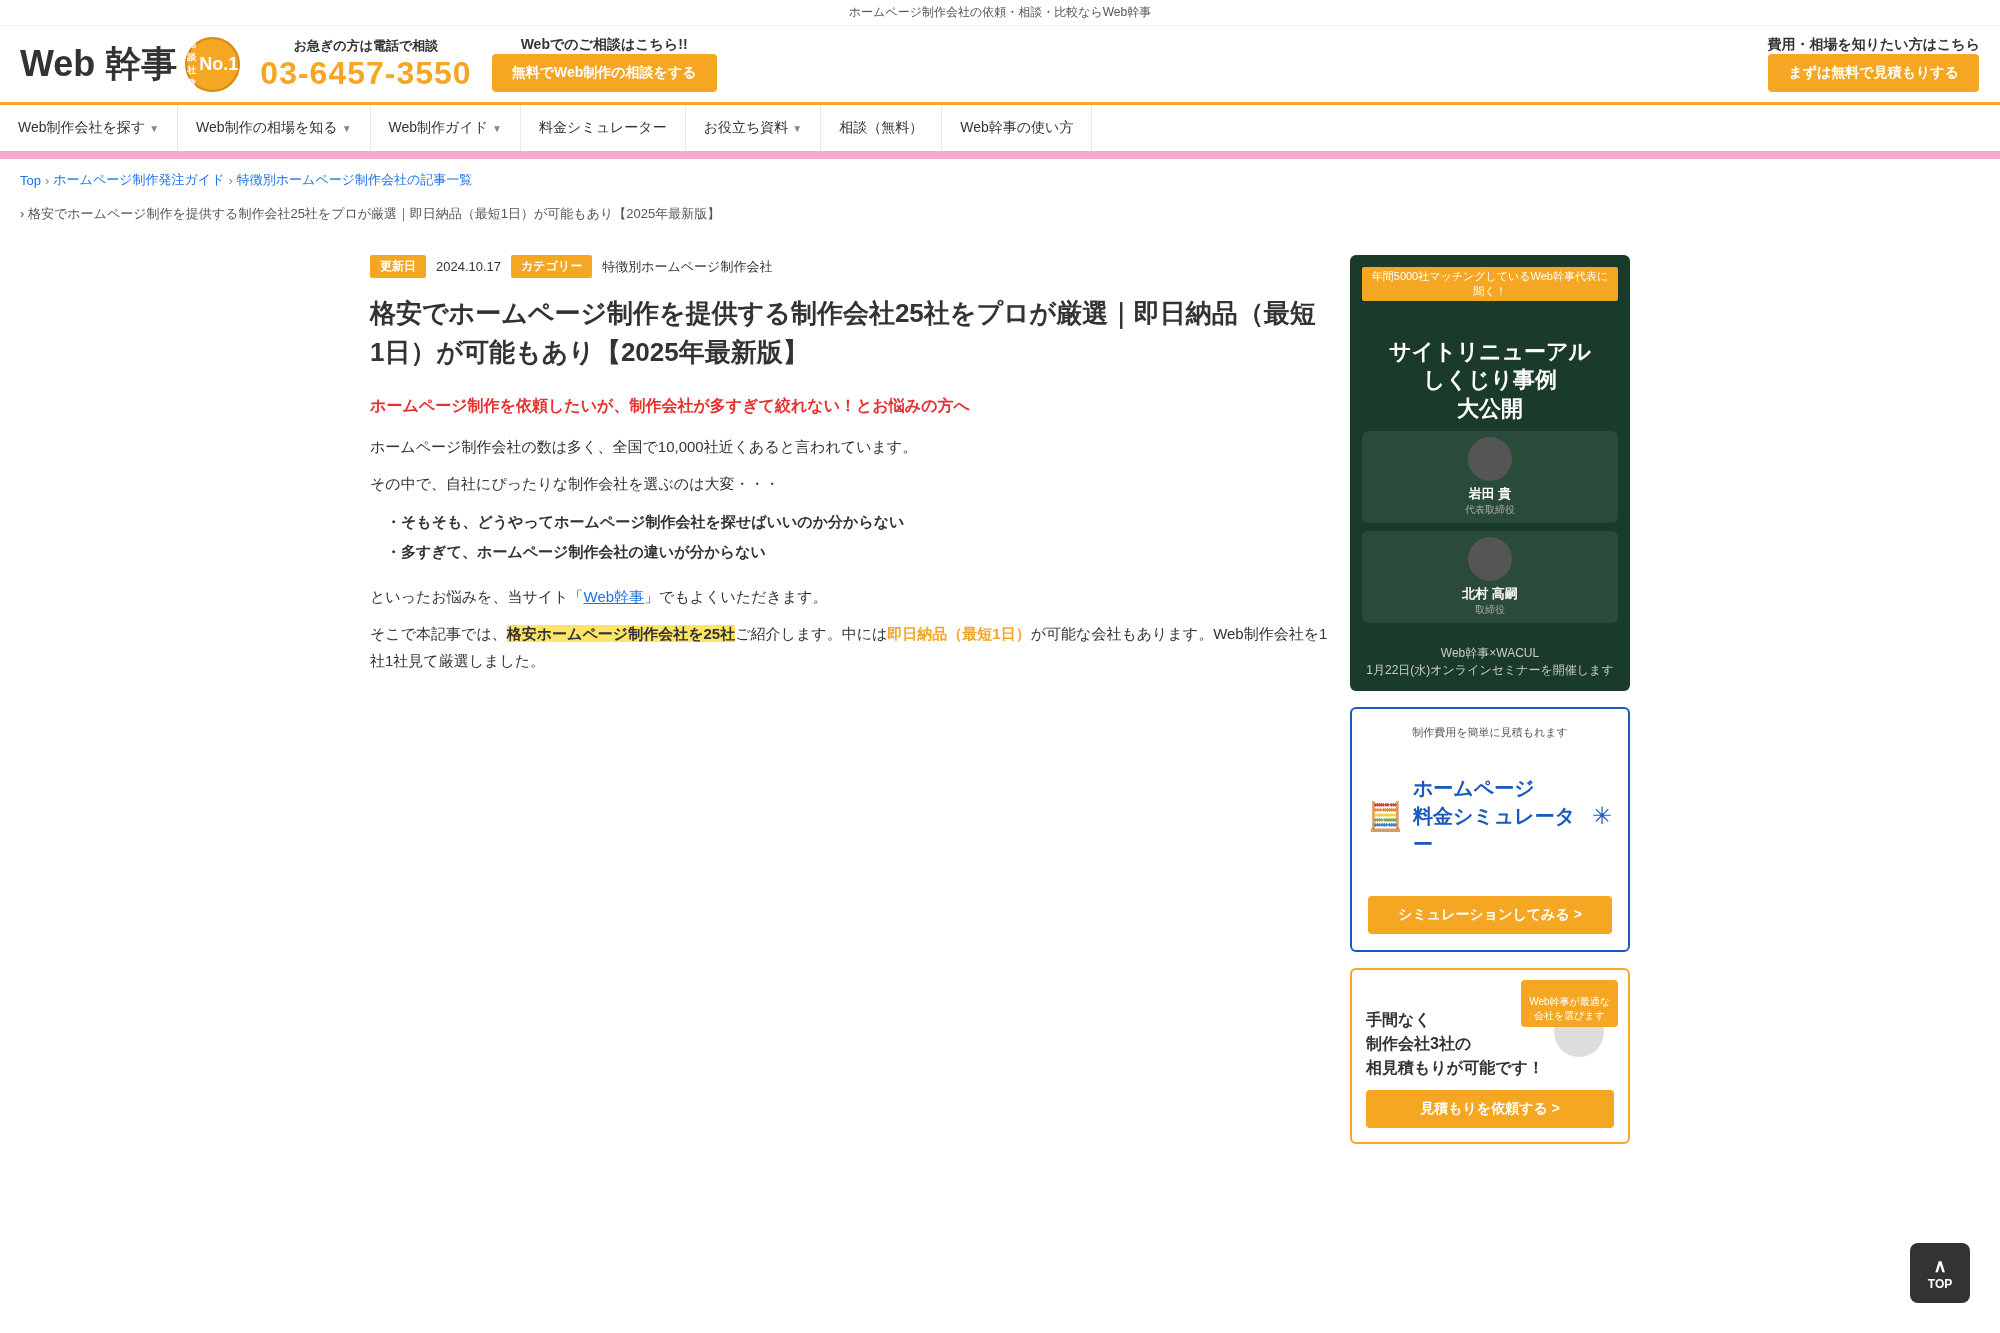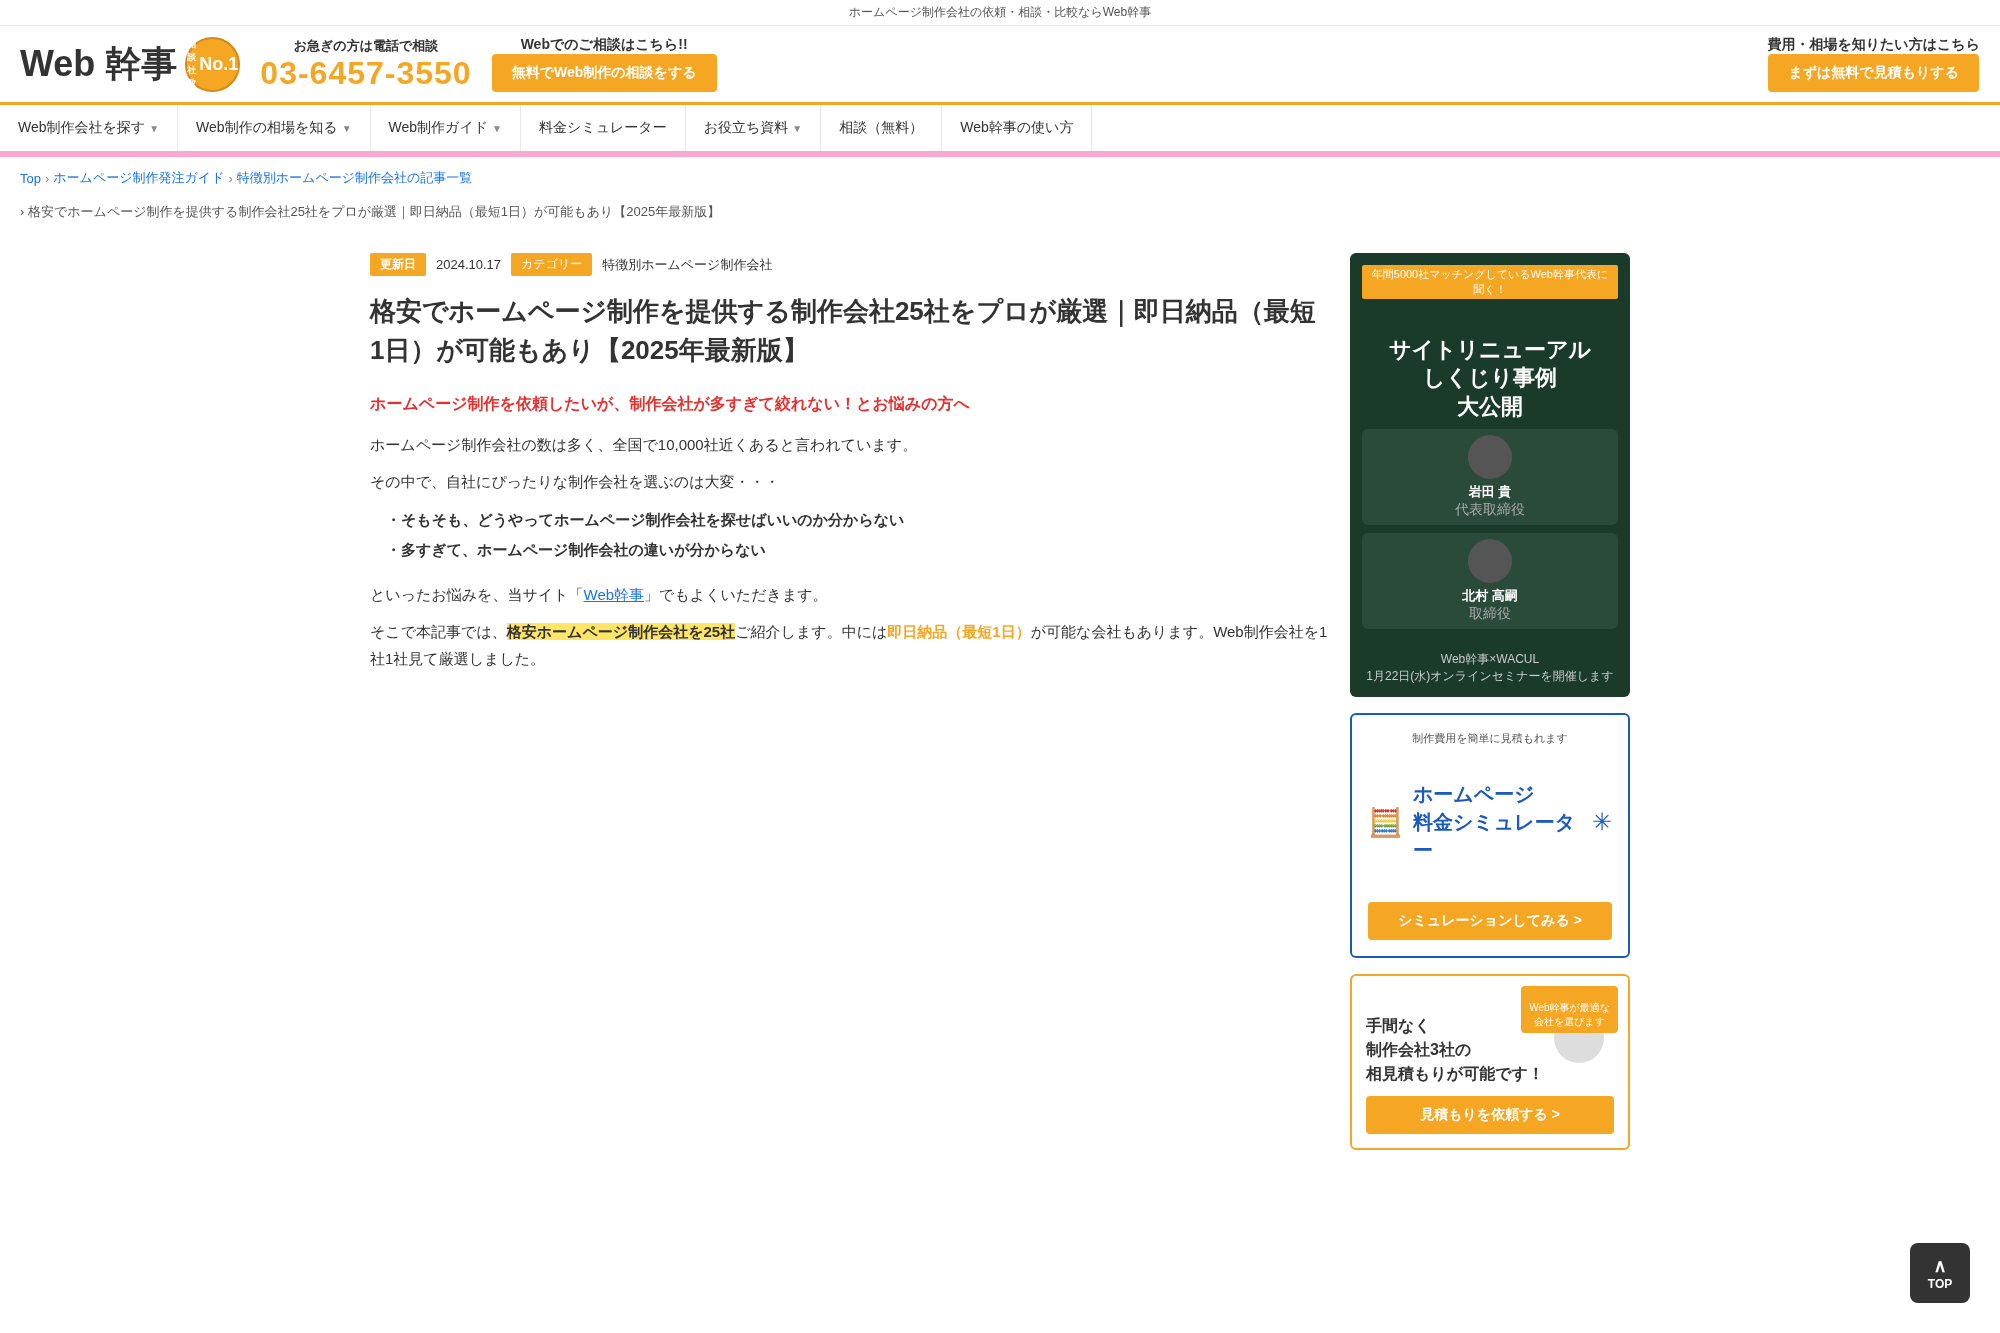--- a/index.html
+++ b/index.html
@@ -16,39 +16,39 @@
     .header-phone { text-align: center; }
     .header-phone .label { font-size: 13px; font-weight: bold; color: #333; }
     .header-phone .number { font-size: 32px; font-weight: bold; color: #f5a623; letter-spacing: 1px; }
     .header-consult { text-align: center; }
     .header-consult .label { font-size: 14px; font-weight: bold; color: #333; }
     .btn-orange { background: #f5a623; color: #fff; border: none; border-radius: 4px; padding: 10px 20px; font-size: 14px; font-weight: bold; cursor: pointer; display: inline-block; }
     .header-right { margin-left: auto; text-align: center; }
     .header-right .label { font-size: 14px; font-weight: bold; color: #333; }
 
     
-    .nav { display: flex; background: #fff; border-bottom: 6px solid #f9a8d4; }
+    .nav { display: flex; background: #fff; border-bottom: 8px solid #f9a8d4; }
     .nav-item { padding: 14px 18px; font-size: 14px; color: #333; cursor: pointer; display: flex; align-items: center; gap: 4px; white-space: nowrap; border-right: 1px solid #e8e8e8; }
     .nav-item .arrow { font-size: 10px; color: #888; }
 
     
     .breadcrumb { padding: 12px 20px; font-size: 13px; color: #555; display: flex; flex-wrap: wrap; align-items: center; gap: 4px; }
     .breadcrumb a { color: #1a73e8; text-decoration: none; }
     .breadcrumb .sep { color: #888; }
     .breadcrumb-full { padding: 4px 20px 12px 20px; font-size: 13px; color: #555; }
 
     
     .main-container { display: flex; max-width: 1300px; margin: 0 auto; padding: 20px; gap: 20px; }
     .content-area { flex: 1; min-width: 0; }
     .sidebar { width: 280px; flex-shrink: 0; }
 
     
     .article-meta { display: flex; align-items: center; gap: 10px; margin-bottom: 16px; }
     .badge-update { background: #f5a623; color: #fff; padding: 3px 10px; font-size: 12px; font-weight: bold; border-radius: 2px; text-align: center; }
-    .badge-category { background: #f5a623; color: #fff; padding: 3px 10px; font-size: 12px; font-weight: normal; border-radius: 2px; }
+    .badge-category { background: #f5a623; color: #fff; padding: 3px 10px; font-size: 12px; font-weight: bold; border-radius: 2px; }
     .meta-date { font-size: 13px; color: #333; }
     .meta-cat-text { font-size: 13px; color: #333; }
 
     .article-title { font-size: 26px; font-weight: bold; color: #333; line-height: 1.5; margin-bottom: 24px; }
 
     .highlight-red { color: #e53030; font-weight: bold; font-size: 16px; margin-bottom: 16px; }
     .body-text { font-size: 15px; color: #333; line-height: 1.8; margin-bottom: 10px; }
     .list-item-text { font-size: 15px; color: #333; line-height: 2; margin-left: 16px; }
     .list-item-text.bold { font-weight: bold; }
 
@@ -57,21 +57,21 @@
     .highlight-orange-text { color: #f5a623; font-weight: bold; }
 
     
     .sidebar-widget { margin-bottom: 16px; border-radius: 6px; overflow: hidden; }
     .widget-seminar { background: #1a3a2a; color: #fff; padding: 12px; text-align: center; }
     .widget-seminar .tag { background: #f5a623; color: #fff; font-size: 11px; padding: 2px 8px; border-radius: 2px; margin-bottom: 8px; display: inline-block; }
     .widget-seminar .title { font-size: 22px; font-weight: bold; line-height: 1.3; margin-bottom: 8px; }
     .seminar-presenters { display: flex; gap: 8px; margin: 4px 0; flex-direction: column; }
     .presenter { background: #2a4a3a; border-radius: 6px; padding: 6px; text-align: center; flex: 1; }
     .presenter-name { font-size: 13px; font-weight: bold; color: #fff; }
-    .presenter-role { font-size: 14px; color: #aaa; }
+    .presenter-role { font-size: 10px; color: #aaa; }
     .widget-seminar .footer-text { font-size: 12px; color: #ccc; margin-top: 8px; }
 
     .widget-simulator { border: 2px solid #1a5abf; border-radius: 6px; padding: 16px; text-align: center; background: #fff; }
     .widget-simulator .tag { font-size: 11px; color: #555; margin-bottom: 6px; }
     .widget-simulator .title { font-size: 20px; font-weight: bold; color: #1a5abf; line-height: 1.4; margin-bottom: 28px; }
 
     .widget-estimate { border: 2px solid #f5a623; border-radius: 6px; padding: 14px; background: #fff; position: relative; }
     .widget-estimate .bubble { position: absolute; top: 10px; right: 10px; background: #f5a623; color: #fff; font-size: 10px; padding: 4px 8px; border-radius: 4px; max-width: 100px; text-align: center; }
 
     

